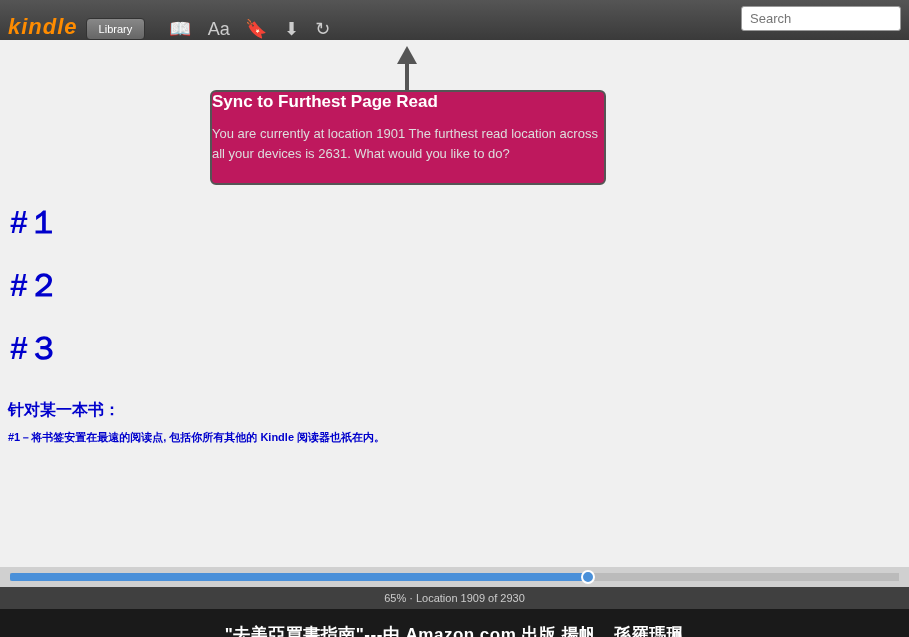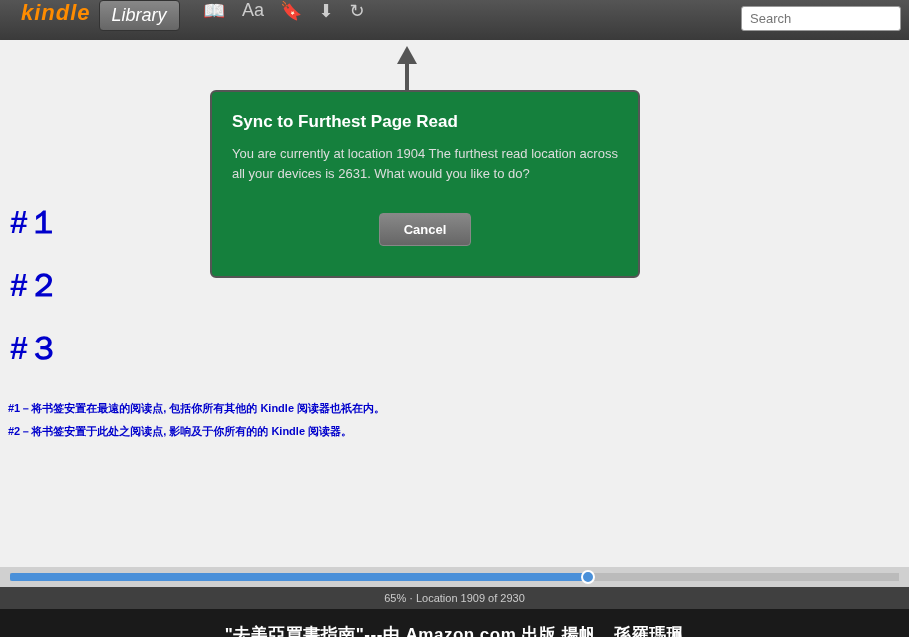--- a/index.html
+++ b/index.html
@@ -11,45 +11,44 @@
       overflow: hidden;
       position: relative;
     }
 
     
     #toolbar {
       width: 100%;
       height: 40px;
       background: linear-gradient(to bottom, #555555, #3a3a3a);
       display: flex;
-      align-items: flex-start;
-      padding: 0 21px;
+      align-items: flex-end;
+      padding: 0 8px;
       position: relative;
       z-index: 10;
     }
 
     #kindle-logo {
       color: #ff8c00;
       font-size: 22px;
       font-style: italic;
       font-weight: bold;
       margin-right: 8px;
       letter-spacing: 1px;
     }
 
     #library-btn {
       background: linear-gradient(to bottom, #888, #666);
       color: #fff;
       border: 1px solid #333;
       border-radius: 4px;
       padding: 4px 12px;
-      font-size: 18px;
+      font-size: 11px;
       cursor: pointer;
       margin-right: 16px;
-      font-style: italic;
     }
 
     .toolbar-icon {
       color: #ccc;
       font-size: 18px;
       margin: 0 8px;
       cursor: pointer;
     }
 
     #search-box {
@@ -99,25 +98,24 @@
       background: #555;
       height: 28px;
       margin-top: 14px;
     }
 
     
     #dialog {
       position: absolute;
       top: 50px;
       left: 210px;
-      width: 430px;
-      background: #15803d;
+      width: 396px;
+      background: #be185d;
       border: 2px solid #555;
       border-radius: 6px;
-      padding: 20px;
       color: #fff;
       z-index: 5;
     }
 
     #dialog-title {
       font-size: 17px;
       font-weight: bold;
       color: #fff;
       margin-bottom: 12px;
     }
@@ -288,35 +286,32 @@
 
 <div id="content-area">
 
   <div class="arrow-up-container">
     <div class="arrow-head"></div>
     <div class="arrow-shaft"></div>
   </div>
 
   <div id="dialog">
     <div id="dialog-title">Sync to Furthest Page Read</div>
-    <div id="dialog-message">You are currently at location 1904  The furthest read location across all your devices is 2631. What would you like to do?</div>
-    <div class="cancel-row">
-      <button id="btn-cancel" class="dialog-btn">Cancel</button>
-    </div>
+    <div id="dialog-message">You are currently at location 1901  The furthest read location across all your devices is 2631. What would you like to do?</div>
   </div>
 
   <div id="annotations">
     <div class="ann-label">#１</div>
     <div class="ann-label">#２</div>
     <div class="ann-label">#３</div>
   </div>
 
   <div id="description">
+    <div class="desc-title">针对某一本书：</div>
     <div class="desc-line">#1－将书签安置在最遠的阅读点, 包括你所有其他的 Kindle 阅读器也祇在内。</div>
-    <div class="desc-line">#2－将书签安置于此处之阅读点, 影响及于你所有的的 Kindle 阅读器。</div>
   </div>
 
   <div id="progress-area">
     <div id="progress-bar-container">
       <div id="progress-bar-fill" style="width: 65%;"></div>
       <div id="progress-thumb" style="left: calc(65% - 7px);"></div>
     </div>
   </div>
 
 </div>

